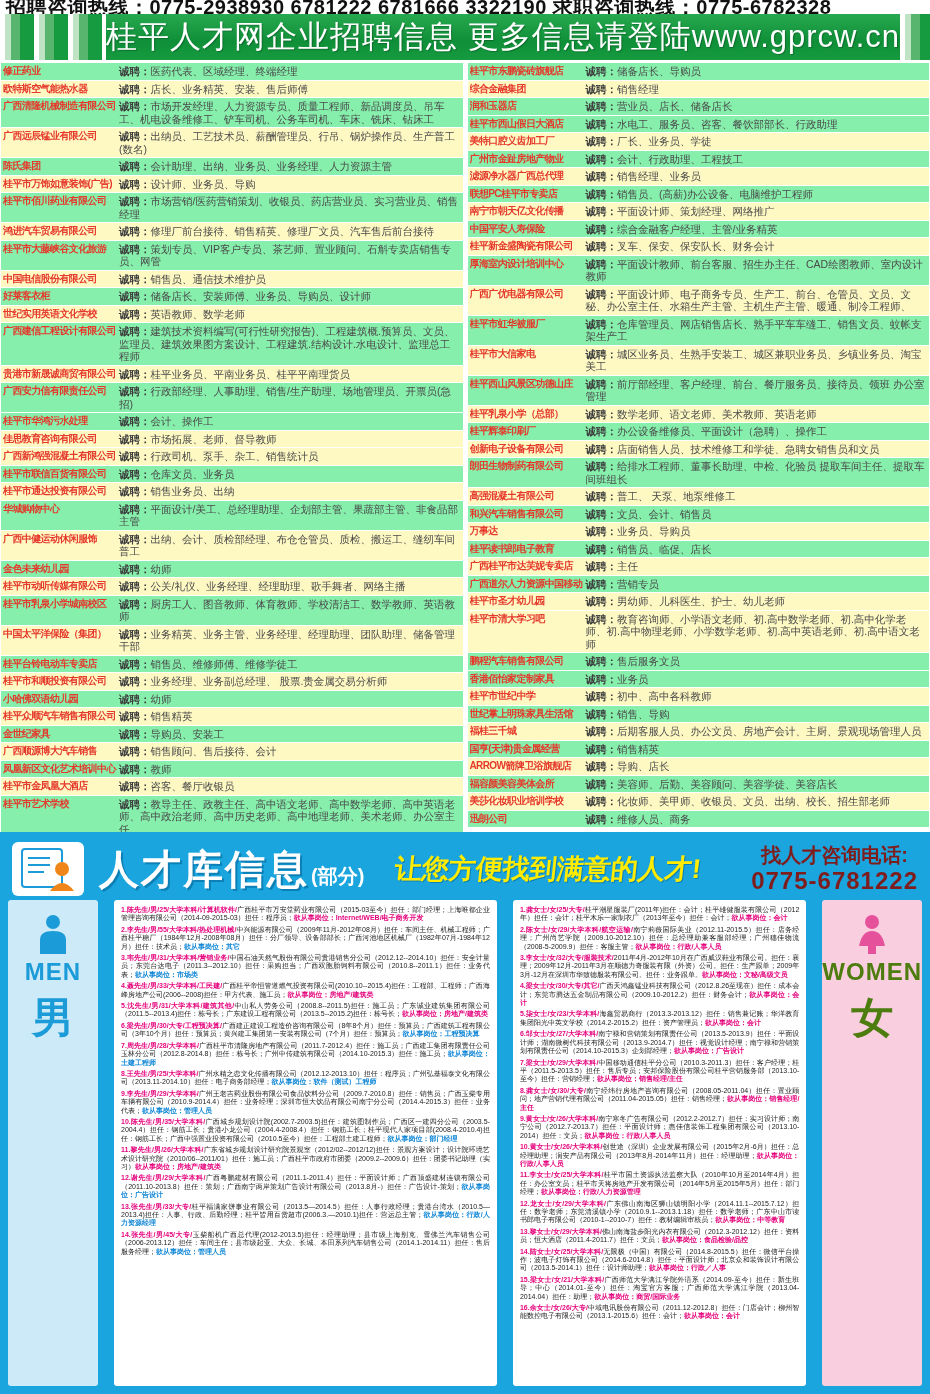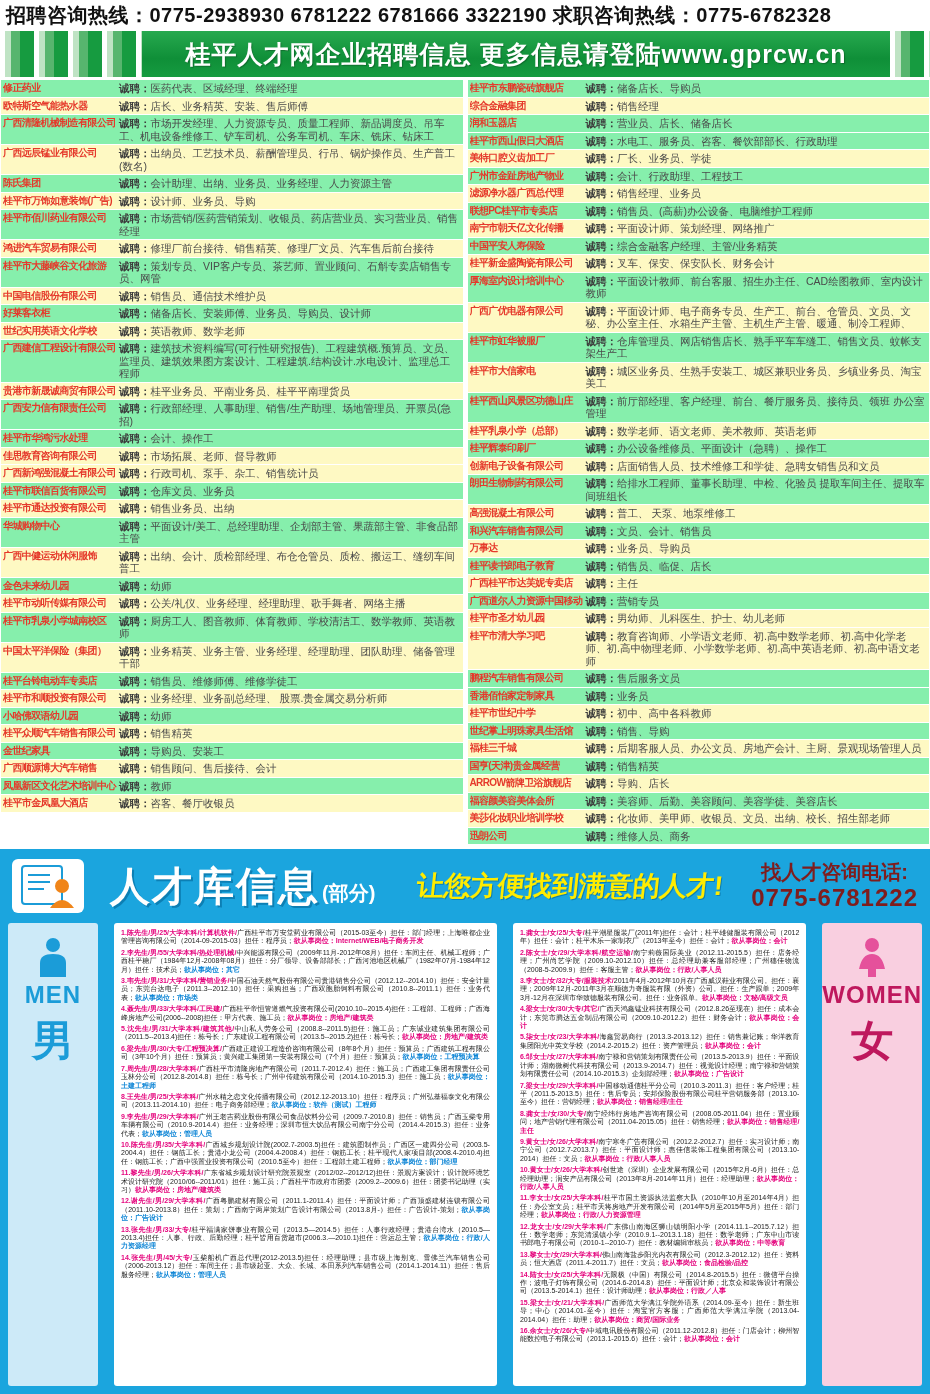--- a/index.html
+++ b/index.html
@@ -1,58 +1,58 @@
 <!DOCTYPE html>
 <html><head>
 <meta charset="utf-8">
 <style>
   html,body{margin:0;padding:0;background:#fff;}
   body{width:930px;height:1394px;overflow:hidden;font-family:"Liberation Sans","DejaVu Sans",sans-serif;}
   .page{width:930px;height:1394px;display:flex;flex-direction:column;}
 
   
-  .hotbar{height:31px;display:flex;align-items:center;padding-left:6px;background:#fff;}
+  .hotbar{height:14px;display:flex;align-items:center;padding-left:6px;background:#fff;}
   .hotbar span{font-size:20px;font-weight:bold;color:#111;letter-spacing:.5px;white-space:nowrap;}
 
   
   .gbanner{height:46px;display:flex;background:#169b40;}
   .stripes{height:100%;background:repeating-linear-gradient(90deg,#ffffff 0 5px,#bfe3c4 5px 11px,#57b56e 11px 20px,#169b40 20px 34px);}
   .stripes.left{width:142px;}
   .stripes.right{width:40px;}
   .gtitle{flex:1;display:flex;align-items:center;justify-content:center;background:linear-gradient(180deg,#27a94f 0%,#0f8f38 60%,#169b40 100%);}
-  .gtitle span{color:#fff;font-size:25px;font-weight:bold;letter-spacing:1px;white-space:nowrap;text-shadow:1px 1px 1px rgba(0,0,0,.25);text-align:center;}
+  .gtitle span{color:#fff;font-size:31px;font-weight:normal;letter-spacing:1px;white-space:nowrap;text-shadow:1px 1px 1px rgba(0,0,0,.25);text-align:center;}
 
   
   .jobs{height:772px;display:flex;gap:5px;padding:3px 1px 0 1px;box-sizing:border-box;overflow:hidden;}
   .jcol{flex:1;min-width:0;}
   .jrow{display:flex;margin-bottom:1px;padding:2px 2px;font-size:10.5px;line-height:12.5px;color:#4a4a4a;}
   .jrow.even{background:#86efac;}
   .jrow.odd{background:#fef9c3;}
   .jc{flex:0 0 116px;color:#e5392b;font-weight:bold;font-size:10px;letter-spacing:-0.6px;white-space:nowrap;overflow:hidden;}
   .jj{flex:1;min-width:0;}
   .jl{font-weight:bold;color:#3c3c3c;}
 
   
   .talent{flex:1;background:#1ba5de;display:flex;flex-direction:column;padding:6px 8px 8px 8px;box-sizing:border-box;}
-  .tbanner{height:62px;flex:0 0 62px;display:flex;align-items:center;gap:26px;padding:0 4px;}
+  .tbanner{height:62px;flex:0 0 62px;display:flex;align-items:center;gap:15px;padding:0 4px;}
   .ticon{width:72px;height:54px;background:#fff;border-radius:6px;display:flex;align-items:center;justify-content:center;flex:0 0 72px;}
   .ttitle{color:#ffffff;font-size:40px;font-weight:bold;letter-spacing:2px;text-shadow:2px 2px 0 #0c7fb4;white-space:nowrap;}
   .tsuffix{color:#ffffff;font-size:20px;font-weight:bold;margin-left:2px;}
   .tslogan{color:#ffec00;font-size:27px;font-weight:bold;transform:skewX(-6deg);white-space:nowrap;margin-left:16px;text-shadow:1px 1px 0 #0c7fb4;}
   .tphone{margin-left:auto;text-align:center;color:#7f1d1d;line-height:1.2;}
   .tphone .pl{font-size:20px;font-weight:bold;}
   .tphone .pn{font-size:24px;font-weight:bold;letter-spacing:1px;}
 
-  .tbody{flex:1;display:flex;gap:16px;min-height:0;margin-top:6px;}
+  .tbody{flex:1;display:flex;gap:16px;min-height:0;}
   .side{flex:0 0 90px;border-radius:3px;display:flex;flex-direction:column;align-items:center;padding-top:14px;gap:4px;}
   .side.men{background:#cdeaf8;}
   .side.women{background:#f9cfe0;}
   .side .glabel{font-size:24px;font-weight:bold;letter-spacing:1px;}
   .side.men .glabel,.side.men .gchar{color:#1b9cd8;}
-  .side.women .glabel,.side.women .gchar{color:#be185d;}
+  .side.women .glabel,.side.women .gchar{color:#4d7c0f;}
   .side .gchar{font-size:42px;font-weight:bold;}
   .rwrap{flex:1;background:#fff;border-radius:3px;padding:6px 7px;box-sizing:border-box;overflow:hidden;display:flex;min-width:0;}
   .rcol{font-size:7px;line-height:8.4px;color:#1a1a1a;text-align:justify;width:100%;}
   .rwrap.left{flex:1.32;}
   .rwrap.right{flex:1;}
   .rentry{margin-bottom:3px;}
   .rn{color:#e5067e;font-weight:bold;}
   .rw{font-weight:bold;}
   .rw.p{color:#e5067e;}
   .rw.b{color:#0f86d6;}
@@ -204,20 +204,24 @@
           <span class="jc">广西顺源博大汽车销售</span>
           <span class="jj"><span class="jl">诚聘：</span>销售顾问、售后接待、会计</span>
         </div>
         <div class="jrow even">
           <span class="jc">凤凰新区文化艺术培训中心</span>
           <span class="jj"><span class="jl">诚聘：</span>教师</span>
         </div>
         <div class="jrow odd">
           <span class="jc">桂平市金凤凰大酒店</span>
           <span class="jj"><span class="jl">诚聘：</span>咨客、餐厅收银员</span>
+        </div>
+        <div class="jrow even">
+          <span class="jc">桂平市艺术学校</span>
+          <span class="jj"><span class="jl">诚聘：</span>教导主任、政教主任、高中语文老师、高中数学老师、高中英语老师、高中政治老师、高中历史老师、高中地理老师、美术老师、办公室主任</span>
         </div>
       </div>
     <div class="jcol" id="jobs-right">
         <div class="jrow even">
           <span class="jc">桂平市东鹏瓷砖旗舰店</span>
           <span class="jj"><span class="jl">诚聘：</span>储备店长、导购员</span>
         </div>
         <div class="jrow odd">
           <span class="jc">综合金融集团</span>
           <span class="jj"><span class="jl">诚聘：</span>销售经理</span>

